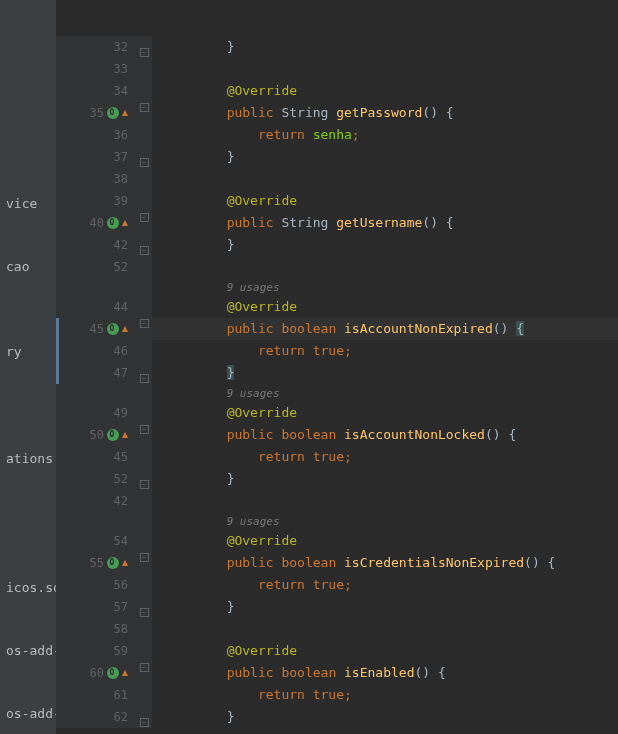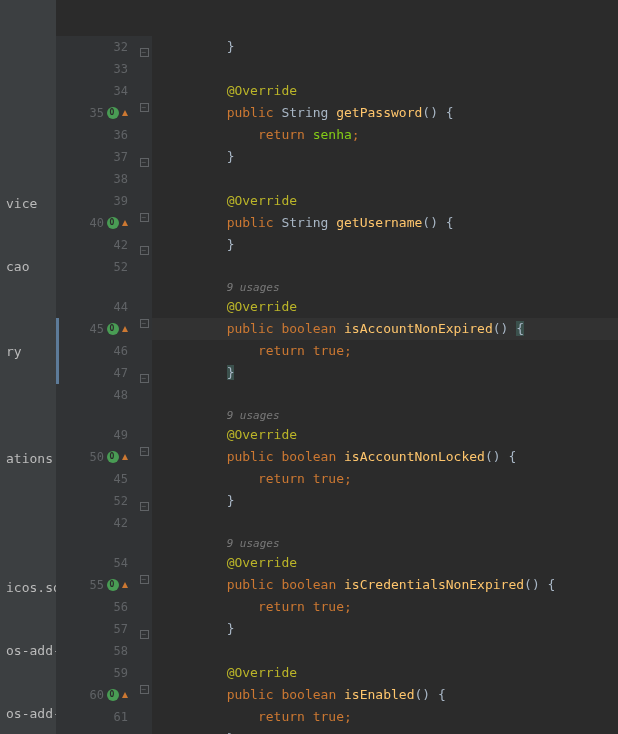--- a/index.html
+++ b/index.html
@@ -299,27 +299,20 @@
       </div>
       <div class="line">
         <div class="gutter change-bar">
           <span class="linenum">47</span>
         </div>
         <div class="fold">
           <div class="fold-marker bottom">−</div>
         </div>
         <div class="code">        <span class="k-brace hl">}</span></div>
       </div>
-      <div class="line">
-        <div class="gutter">
-          <span class="linenum">48</span>
-        </div>
-        <div class="fold"></div>
-        <div class="code"></div>
-      </div>
       <div class="line" style="height: 18px; line-height: 18px;">
         <div class="gutter">
           <span class="linenum"></span>
         </div>
         <div class="fold"></div>
         <div class="code">        <span class="hint-text">9 usages</span></div>
       </div>
       <div class="line">
         <div class="gutter">
           <span class="linenum">49</span>

